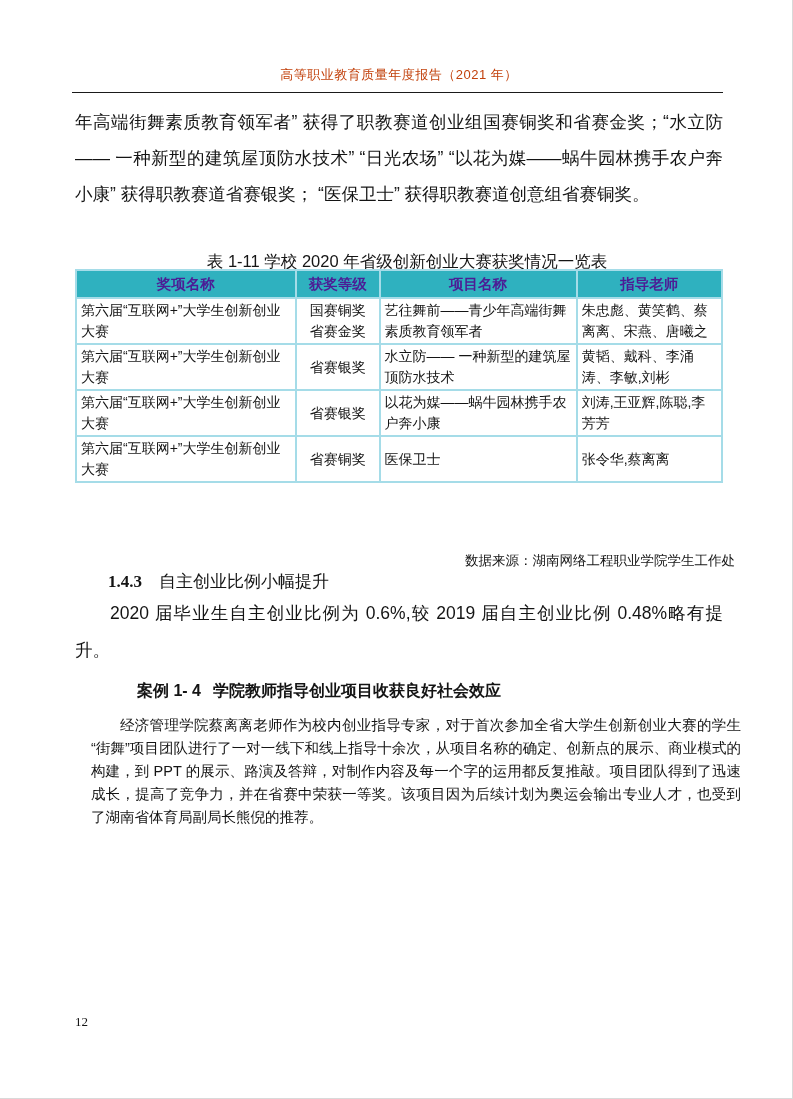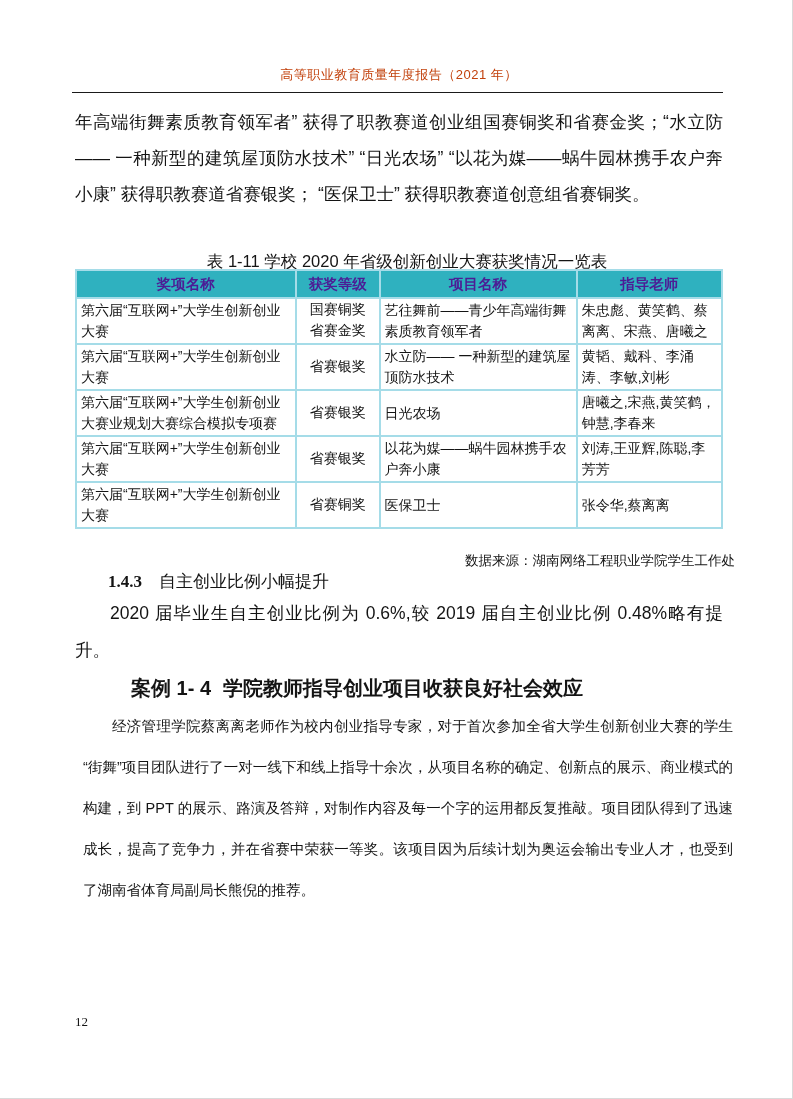--- a/index.html
+++ b/index.html
@@ -36,44 +36,44 @@
     background: var(--header-bg, #2FB1BF);
     font-weight: bold; font-size: 14.5px; color:#4c1d95;
     height: 24px; padding: 1px 3px;
     border: 2px solid var(--table-border, #A5DCE8);
   }
   .awards-table td {
     border: 2px solid var(--table-border, #A5DCE8);
     padding: 1px 4px; line-height: 21px; vertical-align: middle;
     background: #ffffff;
   }
-  .awards-table td.center { text-align: center; font-family: Liberation Mono, monospace; }
+  .awards-table td.center { text-align: center; }
   .pre { white-space: pre-line; }
   .source-note {
     position: absolute; top: 540px; left: 75px; width: 648px;
     text-align: right; font-size: 13.5px; margin: 12px;
   }
   .section-heading {
     position: absolute; top: 570px; left: 108px; margin: 0;
     font-size: 17px;
   }
   .sec-num { font-family: "Liberation Serif", serif; font-weight: bold; margin-right: 17px; text-align: center; }
   .sec-title { font-weight: normal; }
   .section-para {
     position: absolute; top: 595px; left: 75px; width: 648px; margin: 0;
     font-size: 17.5px; line-height: 37px; text-indent: 2em; text-align: justify;
   }
   .case-title {
-    position: absolute; top: 671px; left: 127px; margin: 4px;
-    font-size: 20px; font-weight: bold;
+    position: absolute; top: 671px; left: 127px; margin: 10px;
+    font-size: 16px; font-weight: bold;
   }
   .case-label { margin-right: 12px; }
   .case-body {
-    position: absolute; top: 698px; left: 75px; width: 650px; margin: 8px;
-    font-size: 14.5px; line-height: 41px; text-indent: 2em; text-align: justify;
+    position: absolute; top: 698px; left: 75px; width: 650px; margin: 16px;
+    font-size: 14.5px; line-height: 23px; text-indent: 2em; text-align: justify;
   }
   .page-number {
     position: absolute; top: 1014px; left: 75px;
     font-size: 13px; font-family: "Liberation Serif", serif;
   }
 </style>
 </head>
 <body>
 
 <div class="page">
@@ -108,26 +108,20 @@
         <td>艺往舞前——青少年高端街舞素质教育领军者</td>
         <td>朱忠彪、黄笑鹤、蔡离离、宋燕、唐曦之</td>
       </tr>
       <tr>
         <td>第六届“互联网+”大学生创新创业大赛</td>
         <td class="center">省赛银奖</td>
         <td>水立防—— 一种新型的建筑屋顶防水技术</td>
         <td>黄韬、戴科、李涌涛、李敏,刘彬</td>
       </tr>
       <tr>
-        <td>第六届“互联网+”大学生创新创业大赛业规划大赛综合模拟专项赛</td>
-        <td class="center">省赛银奖</td>
-        <td>日光农场</td>
-        <td>唐曦之,宋燕,黄笑鹤，钟慧,李春来</td>
-      </tr>
-      <tr>
         <td>第六届“互联网+”大学生创新创业大赛</td>
         <td class="center">省赛银奖</td>
         <td>以花为媒——蜗牛园林携手农户奔小康</td>
         <td>刘涛,王亚辉,陈聪,李芳芳</td>
       </tr>
       <tr>
         <td>第六届“互联网+”大学生创新创业大赛</td>
         <td class="center">省赛铜奖</td>
         <td>医保卫士</td>
         <td>张令华,蔡离离</td>

